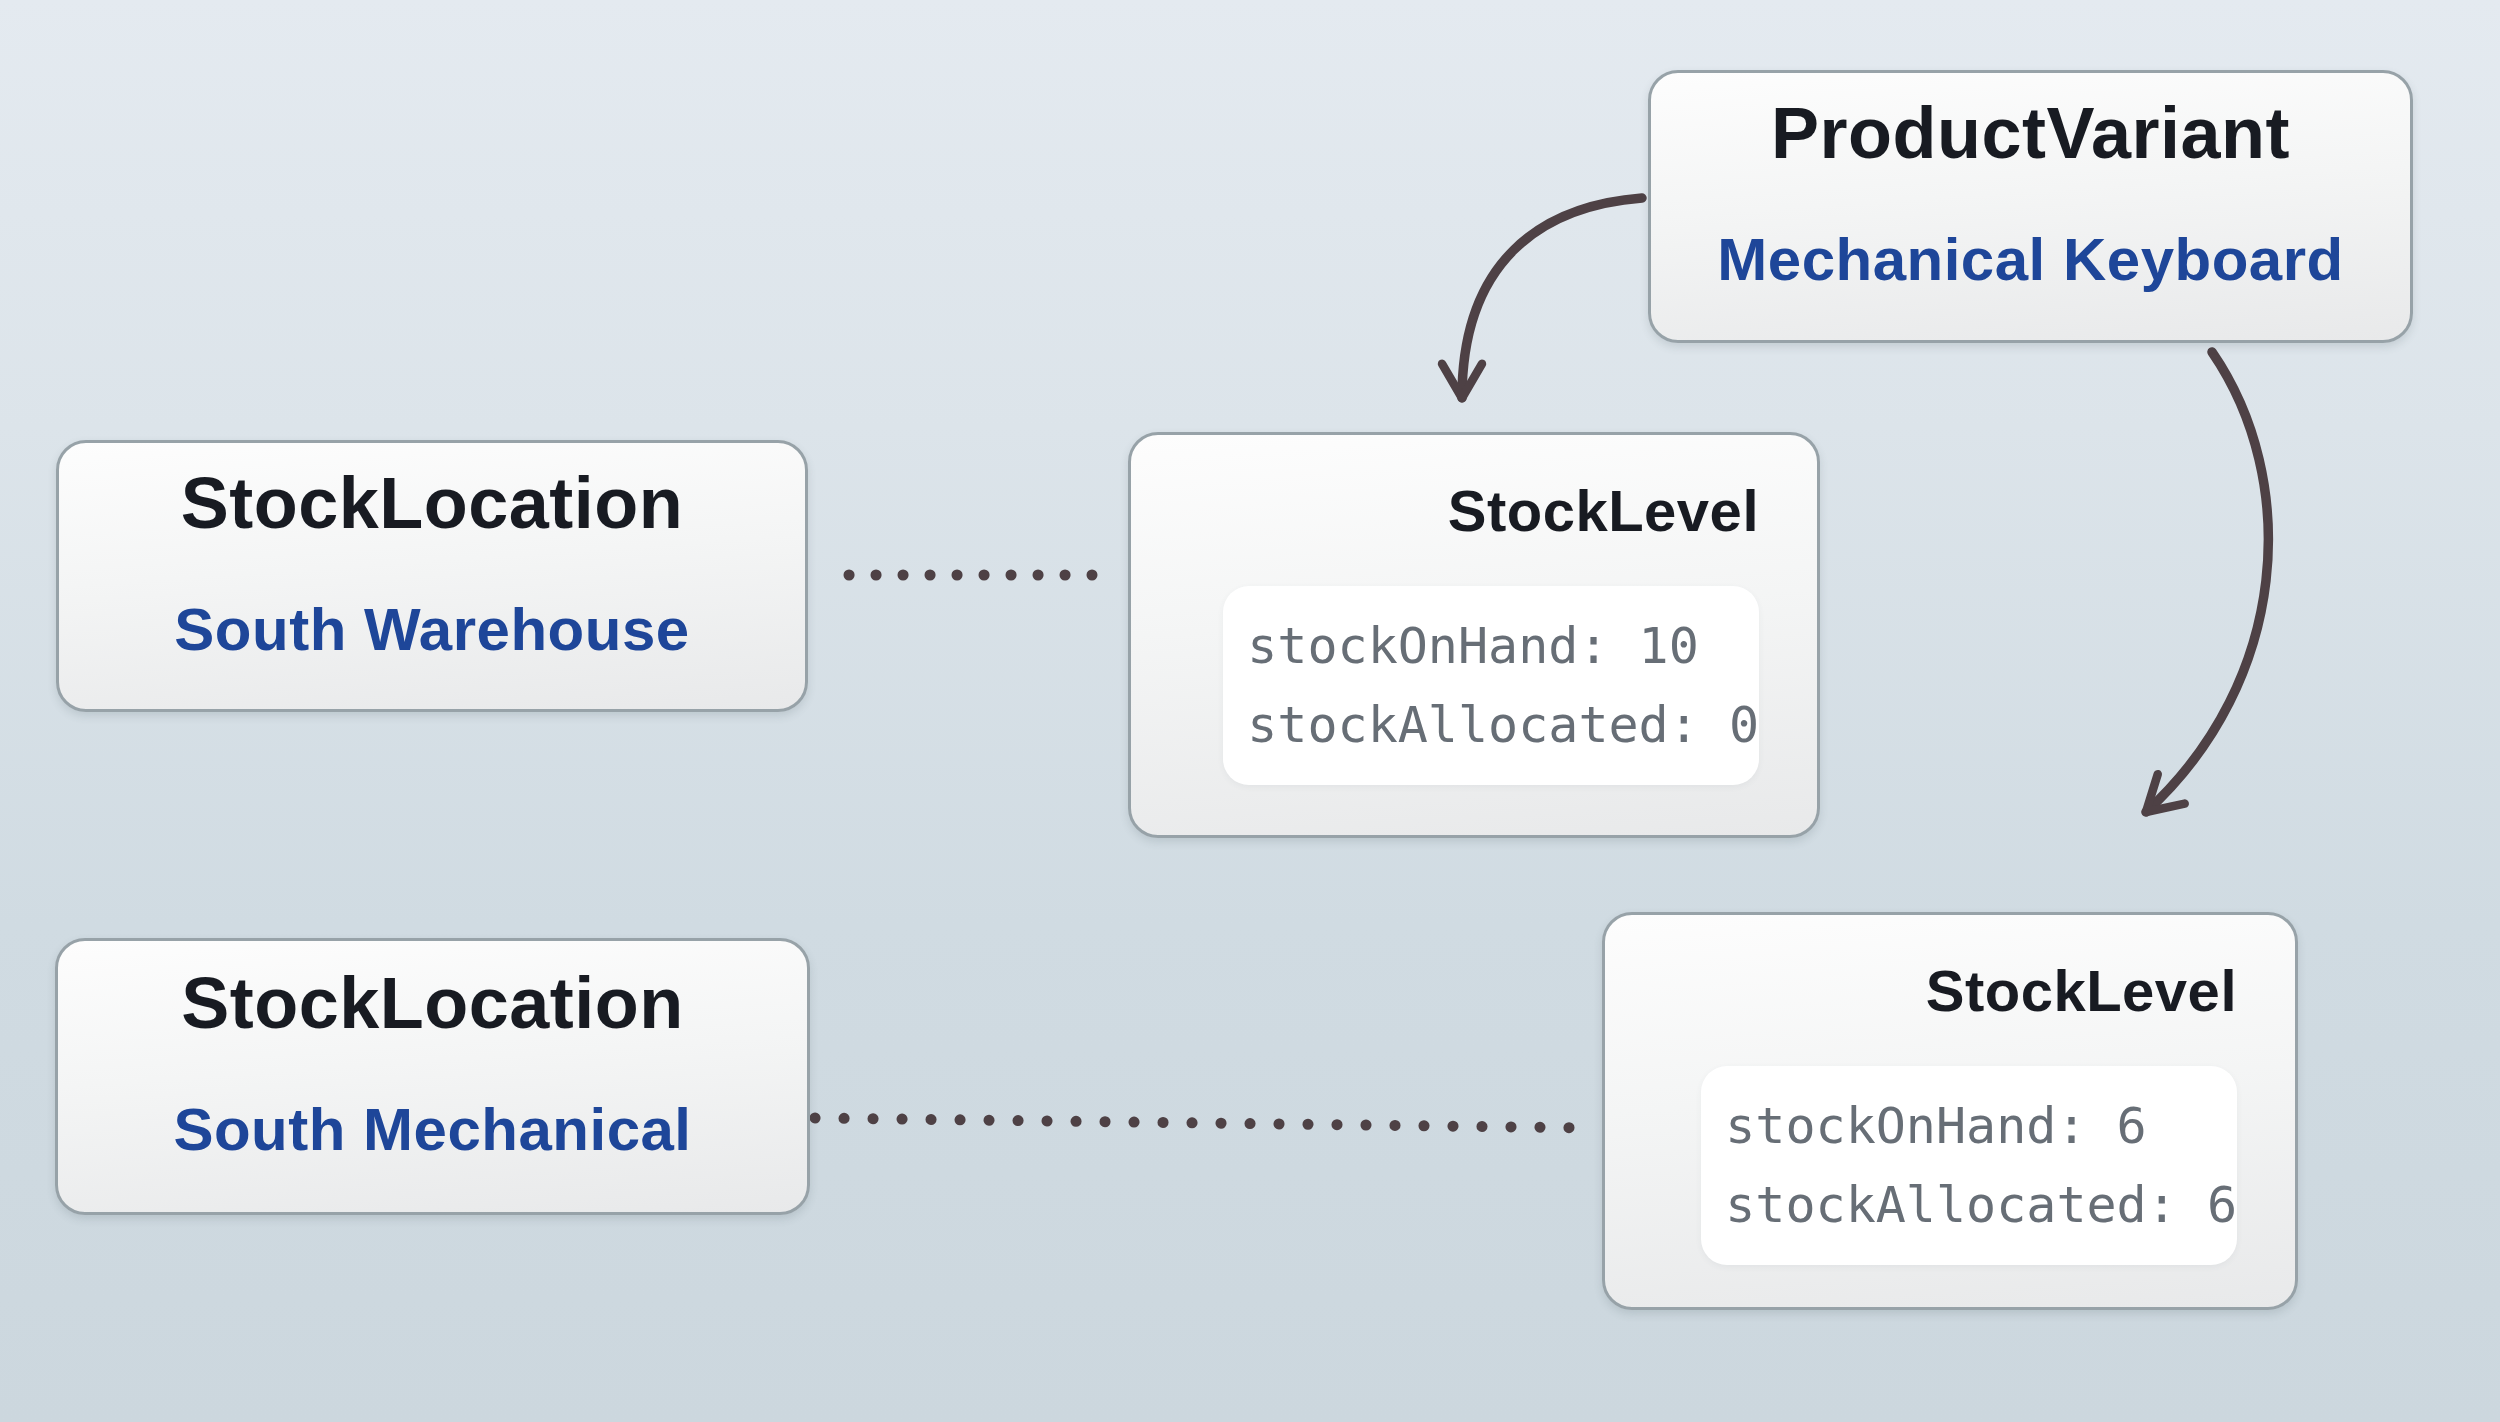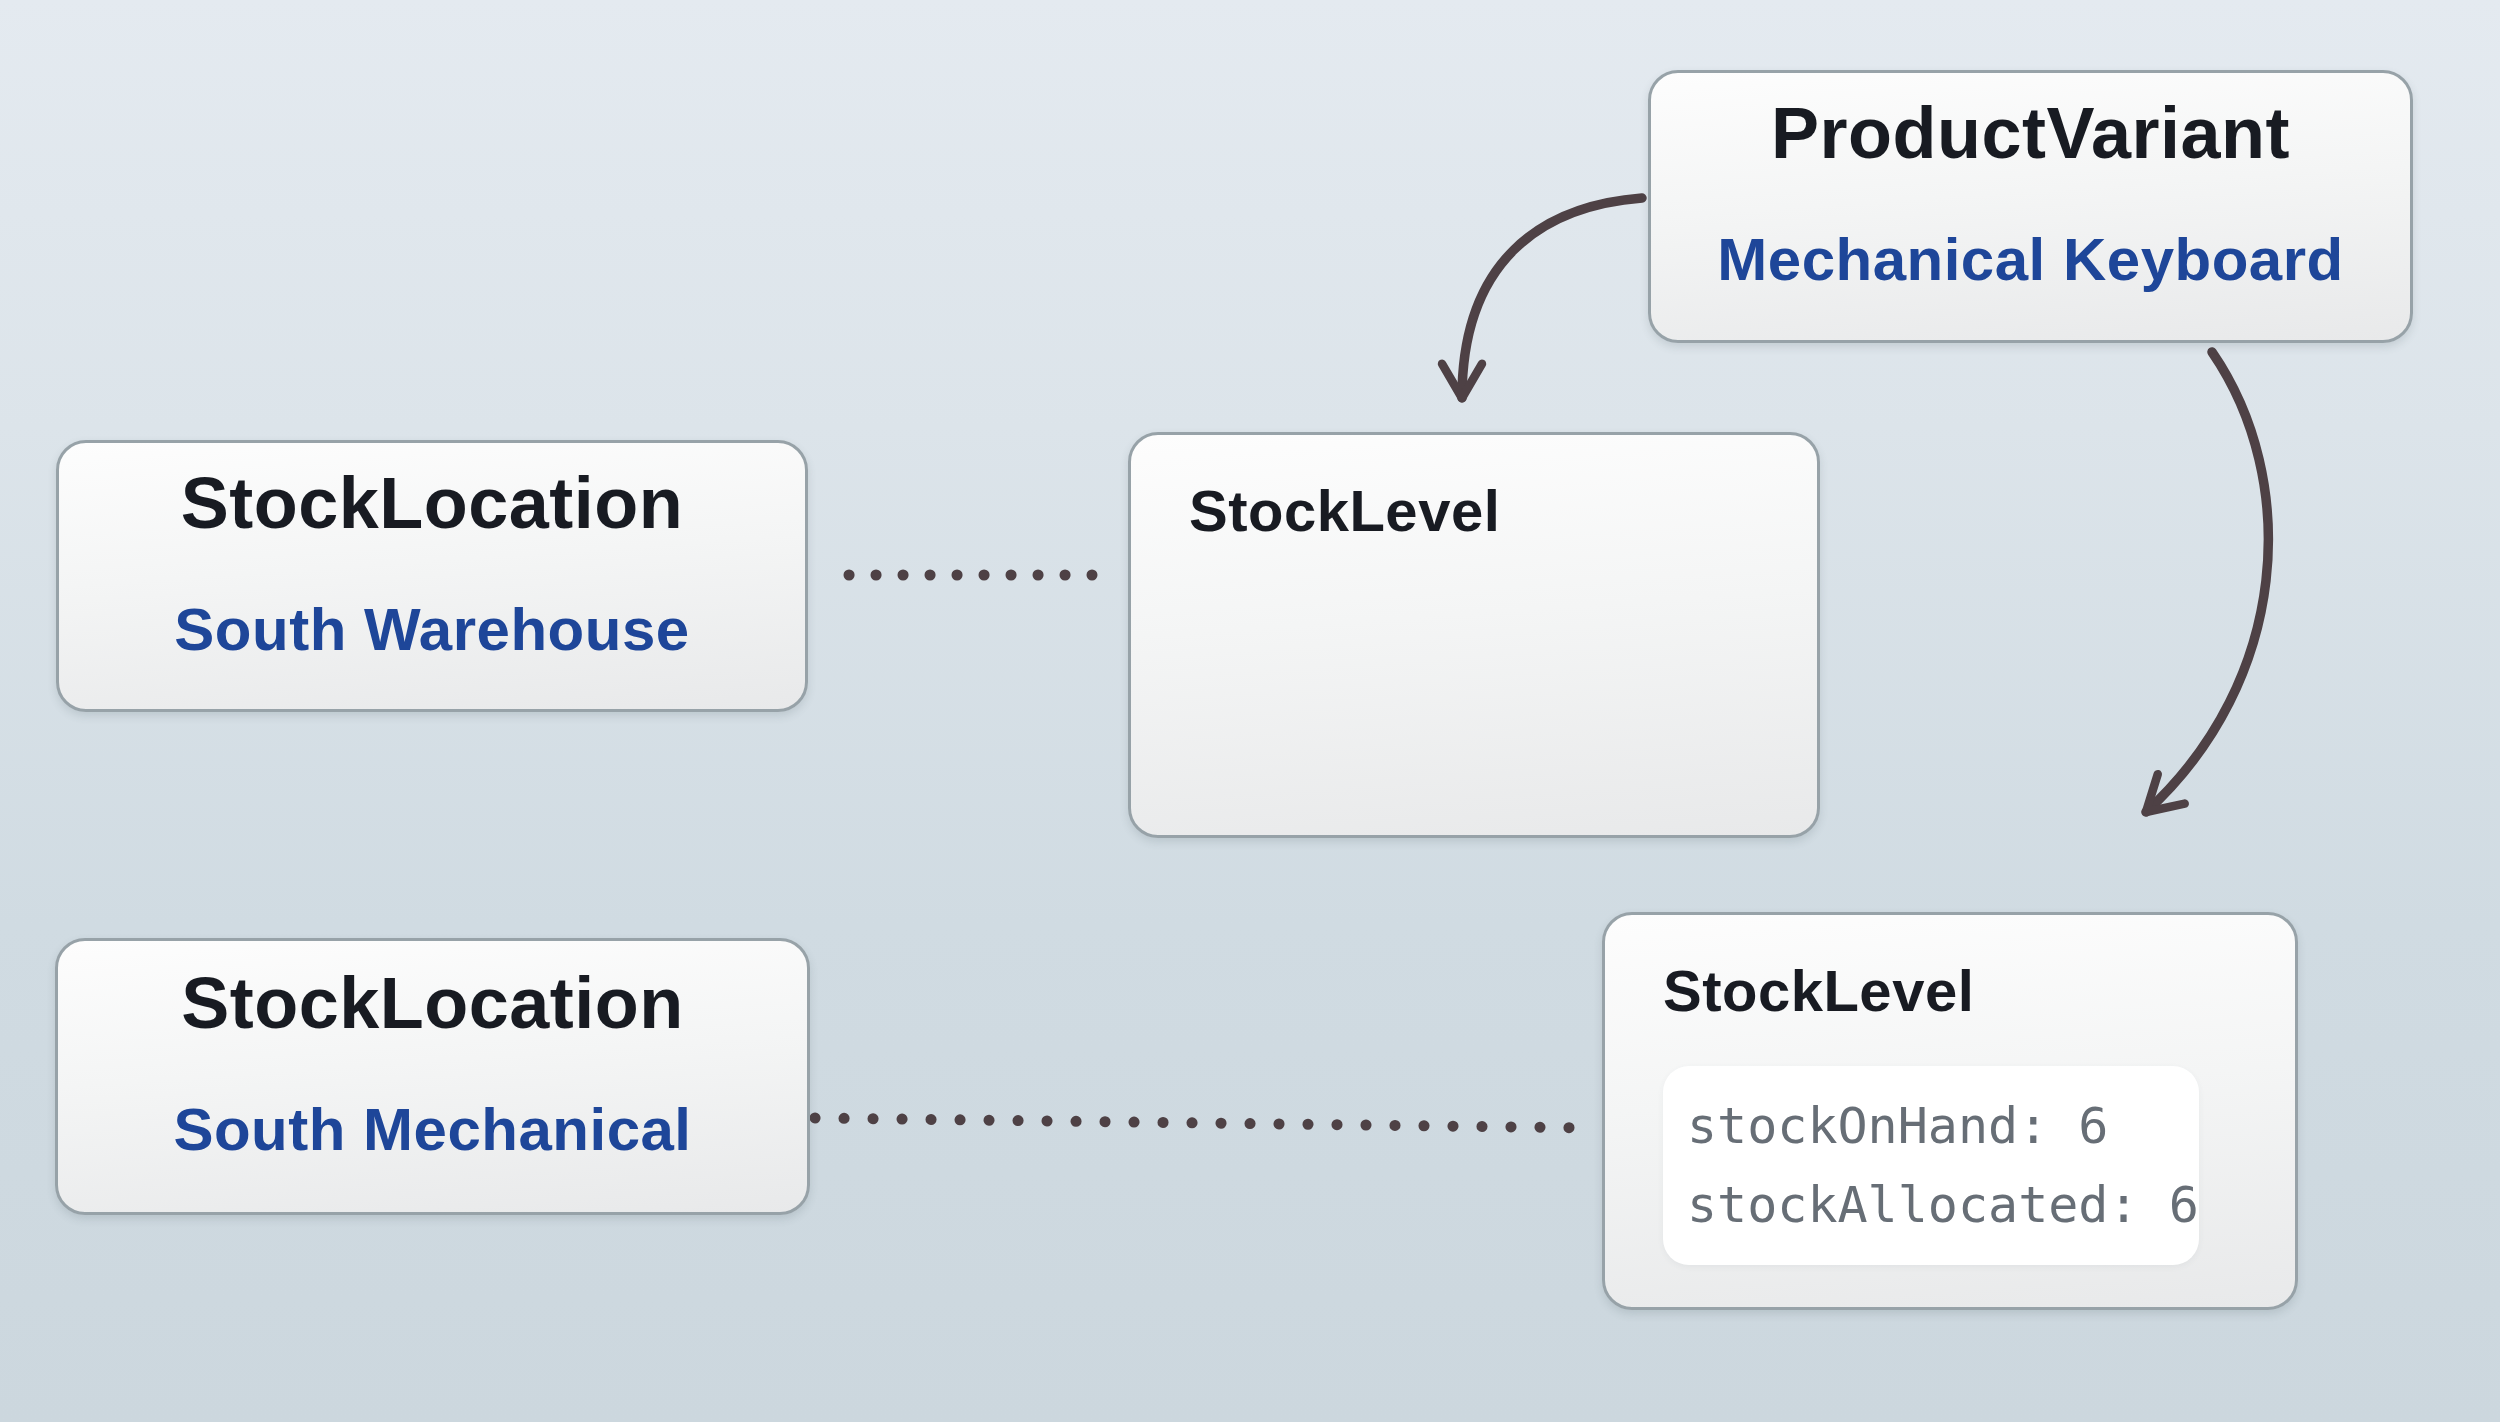--- a/index.html
+++ b/index.html
@@ -68,21 +68,21 @@
   .entity-name {
     font-size: 60px;
     font-weight: 700;
     line-height: 70px;
     color: var(--color-entity_name);
     letter-spacing: 0.5px;
     margin-top: 12px;
   }
   .level-node {
     padding: 36px 58px 0;
-    align-items: flex-start;
+    align-items: flex-end;
   }
   .level-node .entity-title {
     line-height: 80px;
     text-align: center;
     font-size: 58px;
   }
   .code-panel {
     margin-top: 35px;
     height: 199px;
     border-radius: 26px;
@@ -127,20 +127,24 @@
     <div class="entity-name">Mechanical Keyboard</div>
   </div>
 
   <div class="node entity-node" style="left:56px; top:440px; width:752px; height:272px;">
     <div class="entity-title">StockLocation</div>
     <div class="entity-name">South Warehouse</div>
   </div>
 
   <div class="node level-node" style="left:1128px; top:432px; width:692px; height:406px;">
     <div class="entity-title">StockLevel</div>
+    <div class="code-panel">
+      <div class="code-line">stockOnHand: 10</div>
+      <div class="code-line">stockAllocated: 0</div>
+    </div>
   </div>
 
   <div class="node entity-node" style="left:55px; top:938px; width:755px; height:277px;">
     <div class="entity-title">StockLocation</div>
     <div class="entity-name">South Mechanical</div>
   </div>
 
   <div class="node level-node" style="left:1602px; top:912px; width:696px; height:398px;">
     <div class="entity-title">StockLevel</div>
     <div class="code-panel">

